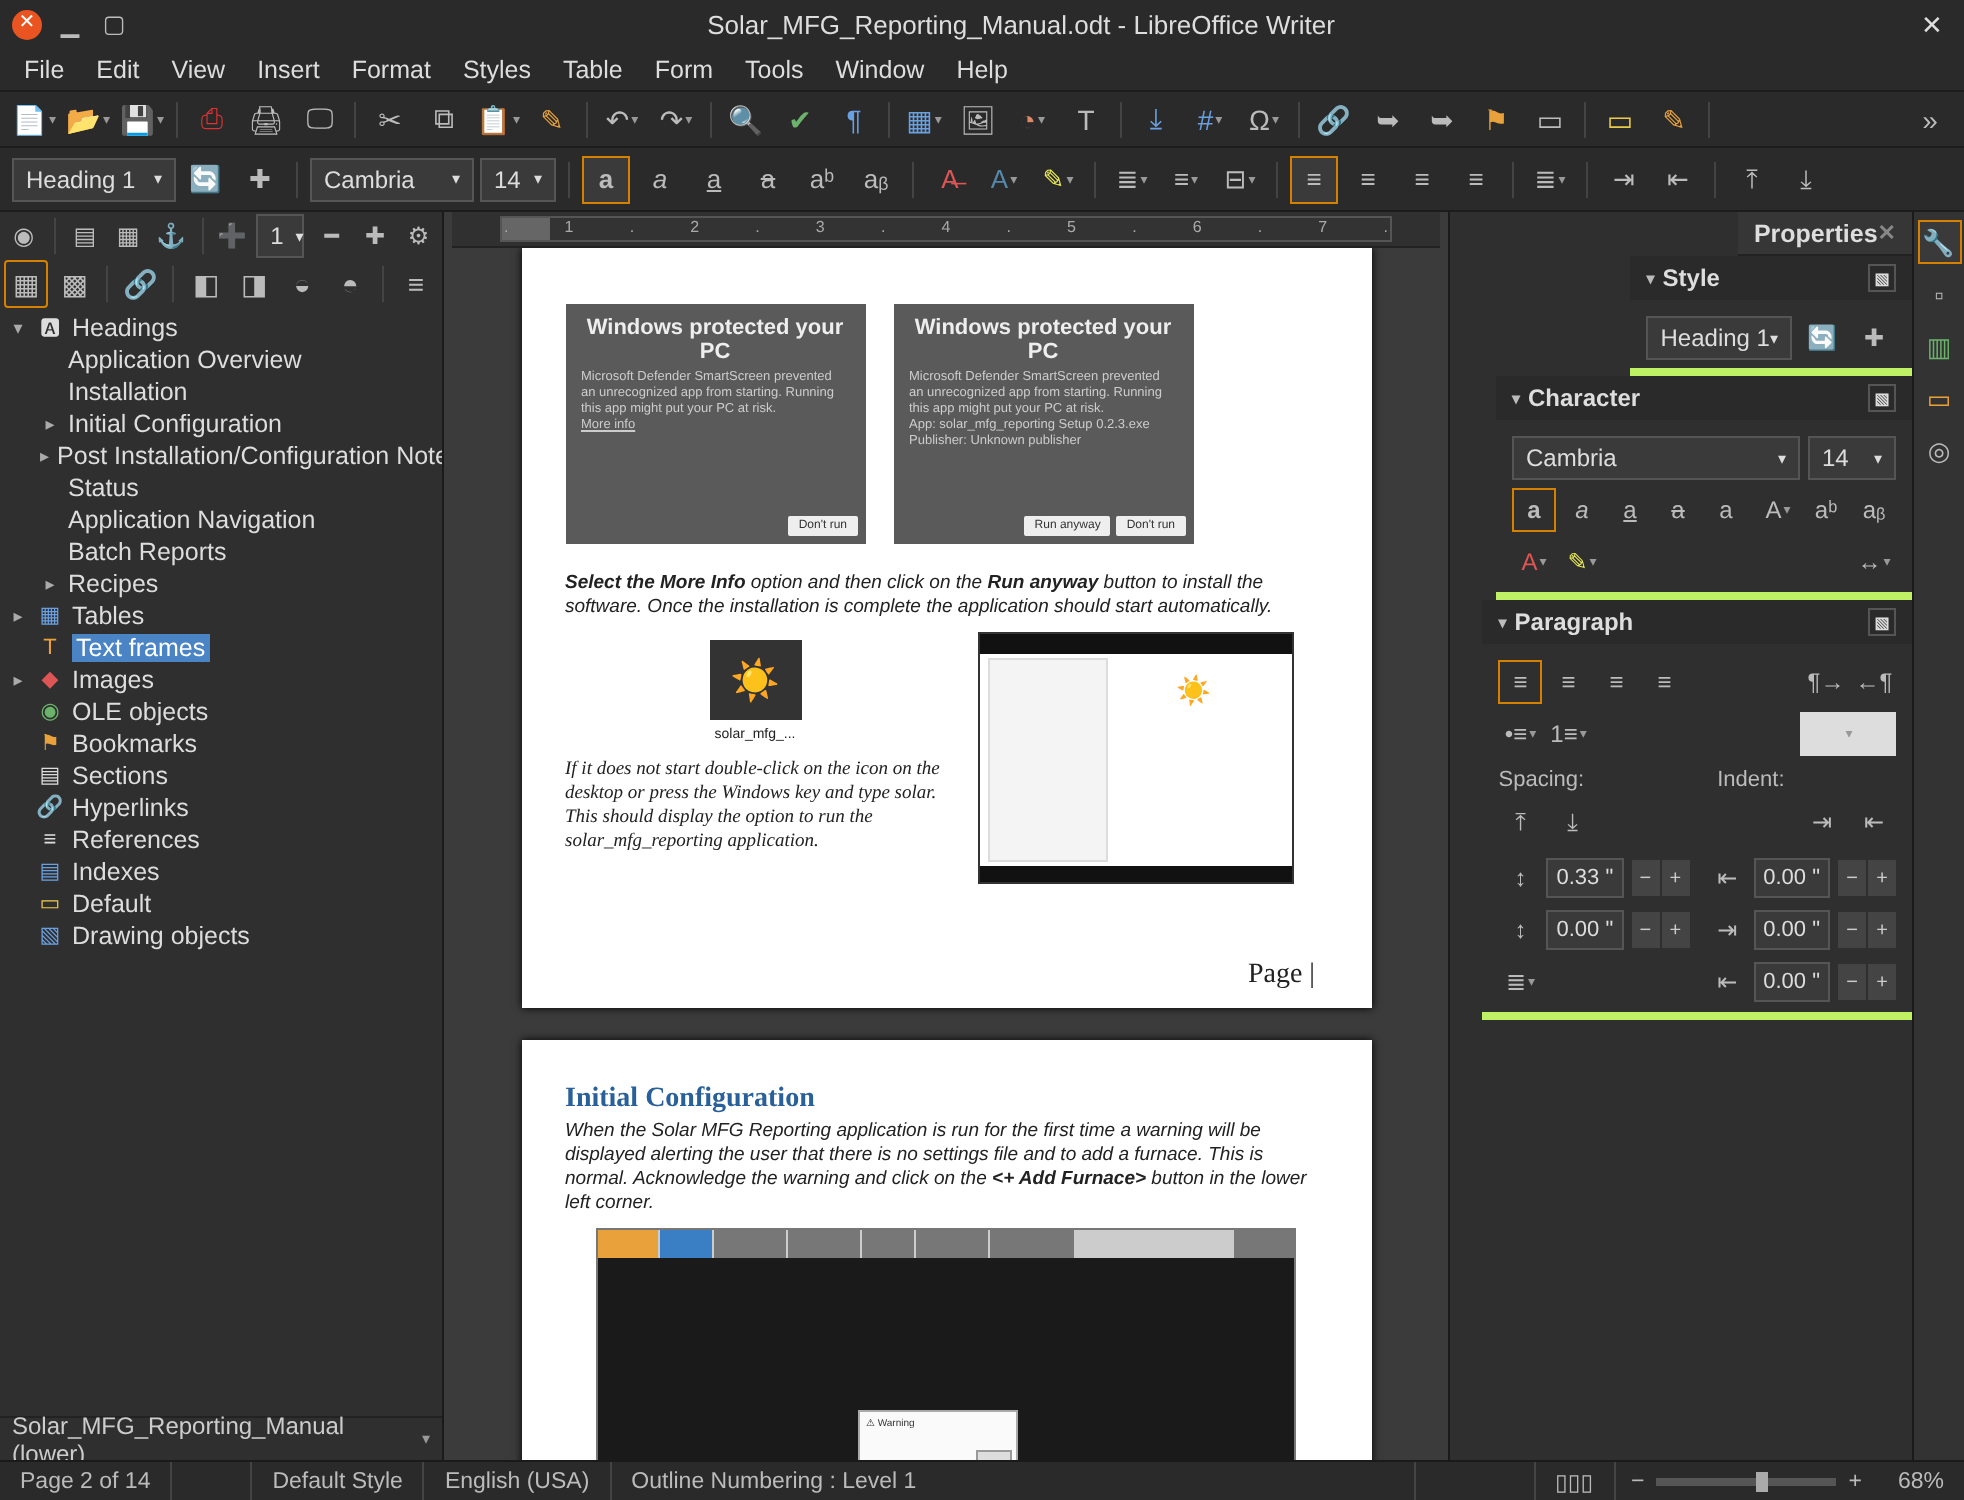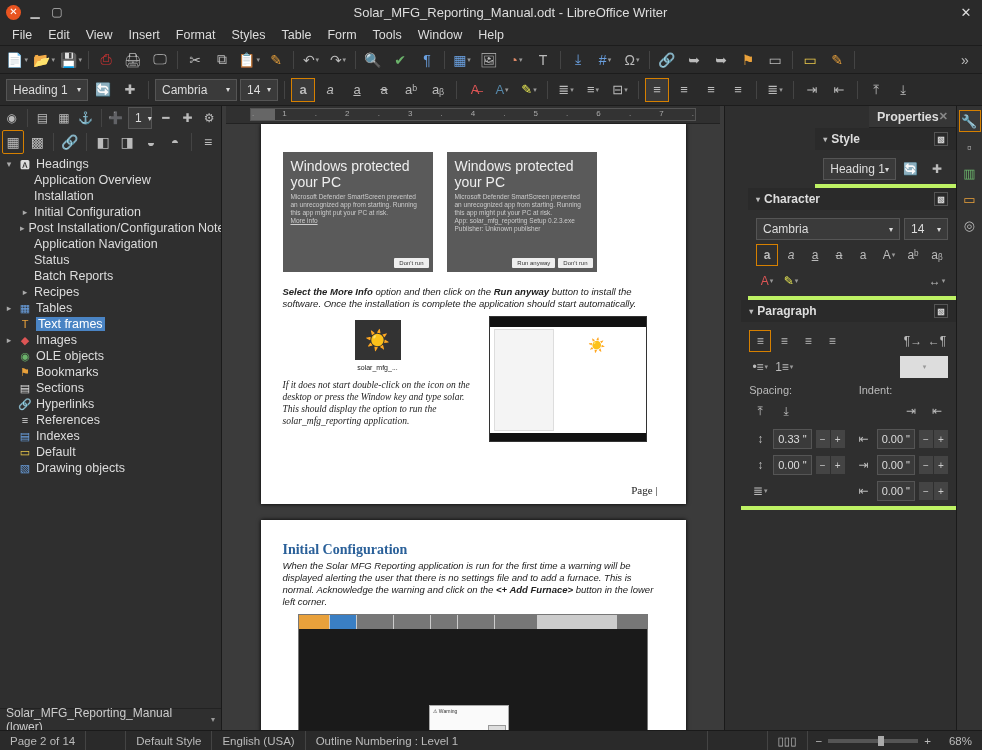--- a/index.html
+++ b/index.html
@@ -58,26 +58,26 @@
 .ruler { height: 18px; background: #303030; border-bottom: 1px solid #222; margin: 0 4px; position:relative; }
 .ruler-inner { position:absolute; left:24px; right:24px; top:2px; bottom:2px; background:linear-gradient(90deg,#666 0 24px,#333 24px 100%); border:1px solid #555;}
 .ruler-ticks { position:absolute; inset:0; display:flex; justify-content:space-between; font-size:8px; color:#aaa; padding:0 26px;}
 .ruler-ticks span{ line-height:16px;}
 .docscroll { flex: 1; overflow: hidden; position: relative; }
 .page { background: #fff; width: 425px; margin: 0 auto 16px auto; box-shadow: 0 0 4px #000; color: #111; font-size: 10px; padding: 18px 22px 20px 22px; position: relative; }
 .page1 { height: 380px; margin-top: 0; }
 .page2 { height: 260px; }
 .bodytxt { font-family: Georgia, serif; font-size: 9.5px; line-height: 12px; color: #222; font-style: italic; }
 .winshot { background: #5a5a5a; color: #eee; font-size: 8px; position:relative; }
-.winshot .wtitle { font-size: 14px; padding: 6px 8px 3px 8px; font-weight: 400; }
+.winshot .wtitle { font-size: 11px; padding: 6px 8px 3px 8px; font-weight: 700; text-align: center; }
 .winshot .wsub { font-size: 6.5px; padding: 0 8px; line-height: 8px; color:#ccc;}
 .winbtn { position:absolute; bottom:4px; right:4px; display:flex; gap:3px;}
 .winbtn span { background:#eee; color:#333; font-size:6px; padding:2px 5px; border-radius:1px;}
 .docimg { background:#f0f0f0; border:1px solid #888; }
-.pagefoot { position:absolute; bottom:8px; right:28px; font-size:11px; color:#222; font-family:Georgia,serif;}
+.pagefoot { position:absolute; bottom:8px; right:28px; font-size:14px; color:#222; font-family:Georgia,serif;}
 .h1 { color:#2a6099; font-family:Georgia,serif; font-size:14px; font-weight:600; margin:4px 0 2px 0;}
 
 
 .propbar { width: 232px; background: #2f2f2f; border-left: 1px solid #1a1a1a; display: flex; flex-direction: column; align-items: flex-end; }
 .prop-header { height: 22px; background: #363636; display:flex; align-items:center; padding:0 8px; font-size:12.5px; color:#ddd; border-bottom:1px solid #222; font-weight:600;}
 .prop-header .px { margin-left:auto; font-size:11px; color:#888; }
 .prop-sec { border-bottom:4px solid #bef264; }
 .prop-sec-h { display:flex; align-items:center; padding:4px 8px; background:#2a2a2a; font-size:12px; font-weight:700; color:#ddd;}
 .prop-sec-h::before { content:'▾'; font-size:8px; margin-right:4px; color:#bbb;}
 .prop-sec-h .more { margin-left:auto; width:14px; height:14px; border:1px solid #555; font-size:8px; display:flex; align-items:center; justify-content:center;}
@@ -272,24 +272,24 @@
         </div>
       <div class="tree-row lvl1">
           <span class="tree-caret">▸</span>
           <span>Initial Configuration</span>
         </div>
       <div class="tree-row lvl1">
           <span class="tree-caret">▸</span>
           <span>Post Installation/Configuration Notes</span>
         </div>
       <div class="tree-row lvl2">
+          <span>Status</span>
+        </div>
+      <div class="tree-row lvl2">
           <span>Application Navigation</span>
-        </div>
-      <div class="tree-row lvl2">
-          <span>Status</span>
         </div>
       <div class="tree-row lvl2">
           <span>Batch Reports</span>
         </div>
       <div class="tree-row lvl1">
           <span class="tree-caret">▸</span>
           <span>Recipes</span>
         </div>
       <div class="tree-row lvl0">
           <span class="tree-caret">▸</span>
@@ -394,21 +394,21 @@
               </div>
           </div>
         </div>
         <p class="bodytxt" style="margin-top:14px;">
           <b>Select the More Info</b><span> option and then click on the </span><b>Run anyway</b><span> button to install the software. Once the installation is complete the application should start automatically.</span>
         </p>
         <div style="display:flex; gap:16px; margin-top:6px;">
           <div style="width:190px;">
             <div style="width:46px;height:40px;background:#333;margin:4px auto;display:flex;align-items:center;justify-content:center;font-size:20px;">☀️</div>
             <div style="text-align:center;font-size:7px;color:#222;">solar_mfg_...</div>
-            <p class="bodytxt" style="margin-top:8px;">If it does not start double-click on the icon on the desktop or press the Window key and type solar. This should display the option to run the solar_mfg_reporting application.</p>
+            <p class="bodytxt" style="margin-top:8px;">If it does not start double-click on the icon on the desktop or press the Windows key and type solar. This should display the option to run the solar_mfg_reporting application.</p>
           </div>
           <div class="docimg" style="width:158px; height:126px; background:#fff; border:1px solid #333; position:relative;">
             <div style="position:absolute;top:0;left:0;right:0;height:10px;background:#111"></div>
             <div style="position:absolute;bottom:0;left:0;right:0;height:8px;background:#111"></div>
             <div style="position:absolute;top:12px;left:4px;width:60px;bottom:10px;background:#f4f4f4;border:1px solid #ddd"></div>
             <div style="position:absolute;top:20px;right:40px;font-size:14px;">☀️</div>
           </div>
         </div>
         <div class="pagefoot">Page | </div>
       </div>

